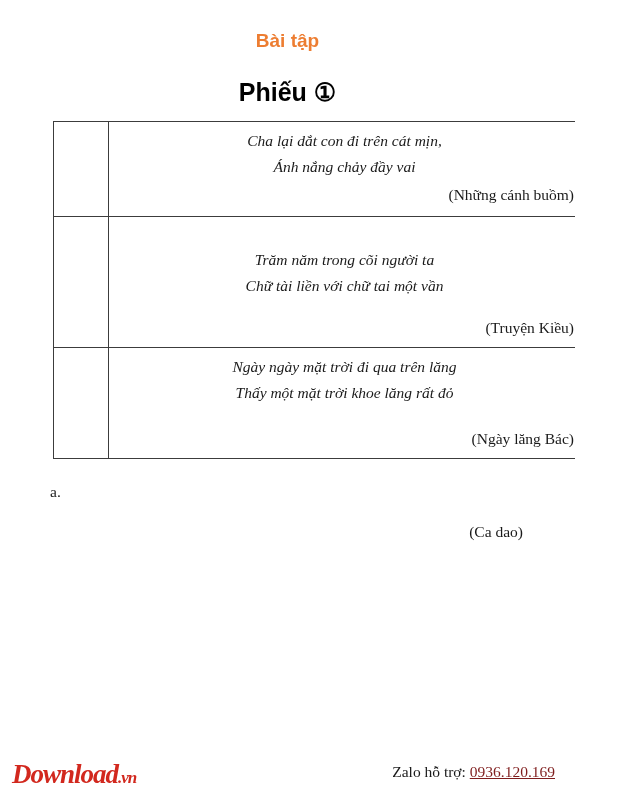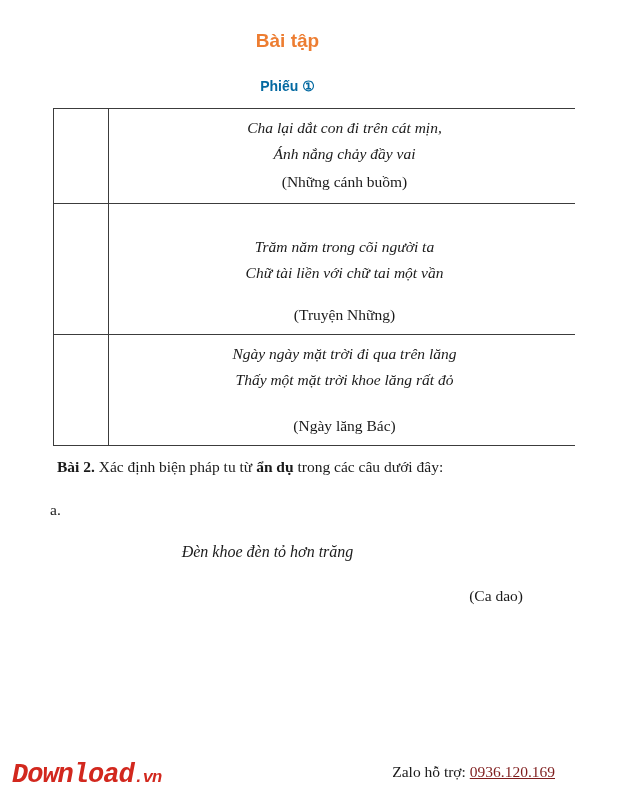--- a/index.html
+++ b/index.html
@@ -17,22 +17,22 @@
     font-family:"Liberation Sans", sans-serif;
     font-weight:bold;
     font-size:19px;
     color:#ED7D31;
   }
   .doc-subtitle{
     margin:26px 0 0 0;
     text-align:center;
     font-family:"Liberation Sans", sans-serif;
     font-weight:bold;
-    font-size:14px;
-    color:#0369a1;
+    font-size:25px;
+    color:#000000;
   }
   .instruction{
     margin:27px 47px 0 57px;
     font-size:15.5px;
     line-height:21px;
   }
   .instruction b{font-weight:bold;}
   table.exercise-table{
     border-collapse:collapse;
     margin:14px 13px 0 53px;
@@ -46,40 +46,40 @@
   }
   td.check-cell{width:52px;}
   td.poem-cell{padding:6px 6px 6px 6px;}
   td.poem-cell.lead-space{padding-top:30px;}
   .poem-line{
     text-align:center;
     font-style:italic;
     line-height:26px;
   }
   .cell-source{
-    text-align:center;
+    text-align:right;
     line-height:26px;
   }
   .item-label{
     margin:24px 47px 0 50px;
     font-size:15.5px;
   }
   .poem-block{
     margin:20px 97px 0 57px;
   }
   .standalone-source{
     margin:22px 52px 0 57px;
     text-align:right;
     font-size:15.5px;
   }
   .footer-logo{
     position:absolute;
     left:12px;
     bottom:13px;
-    font-family:Liberation Mono, monospace;
+    font-family:Liberation Serif, serif;
     font-weight:bold;
     font-style:italic;
     color:#D2281E;
     letter-spacing:-1px;
     white-space:nowrap;
   }
   .footer-logo .logo-main{font-size:27px;}
   .footer-logo .logo-suffix{font-size:17px;}
   .footer-support{
     position:absolute;
@@ -109,40 +109,38 @@
         <div class="poem-line">Cha lại dắt con đi trên cát mịn,</div>
         <div class="poem-line">Ánh nắng chảy đầy vai</div>
         <div class="cell-source" style="margin-top:2px;">(Những cánh buồm)</div>
       </td>
     </tr>
     <tr>
       <td class="check-cell" style="height:116px;"></td>
       <td class="poem-cell lead-space">
         <div class="poem-line">Trăm năm trong cõi người ta</div>
         <div class="poem-line">Chữ tài liền với chữ tai một vần</div>
-        <div class="cell-source" style="margin-top:16px;">(Truyện Những)</div>
+        <div class="cell-source" style="margin-top:16px;">(Truyện Kiều)</div>
       </td>
     </tr>
     <tr>
       <td class="check-cell" style="height:101px;"></td>
       <td class="poem-cell">
         <div class="poem-line">Ngày ngày mặt trời đi qua trên lăng</div>
         <div class="poem-line">Thấy một mặt trời khoe lăng rất đỏ</div>
         <div class="cell-source" style="margin-top:20px;">(Ngày lăng Bác)</div>
       </td>
     </tr>
   </tbody>
     </table>
 
-  <p class="instruction" style="margin-top:10px;"><b>Bài 2.</b><span> Xác định biện pháp tu từ </span><b>ẩn dụ</b><span> trong các câu dưới đây:</span></p>
 
   <p class="item-label">a.</p>
 
   <div class="poem-block">
-    <div class="poem-line">Đèn khoe đèn tỏ hơn trăng</div>
   </div>
 
   <div class="standalone-source">(Ca dao)</div>
 
   <div class="footer-logo"><span class="logo-main">Download</span><span class="logo-suffix">.vn</span></div>
 
   <div class="footer-support"><span>Zalo hỗ trợ: </span><a href="#">0936.120.169</a></div>
 
 </div>
 

